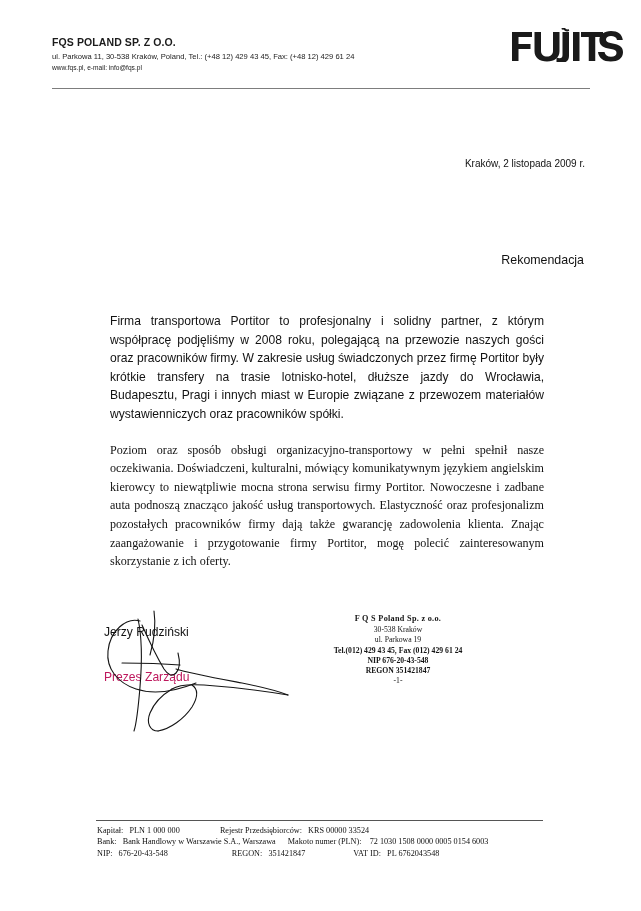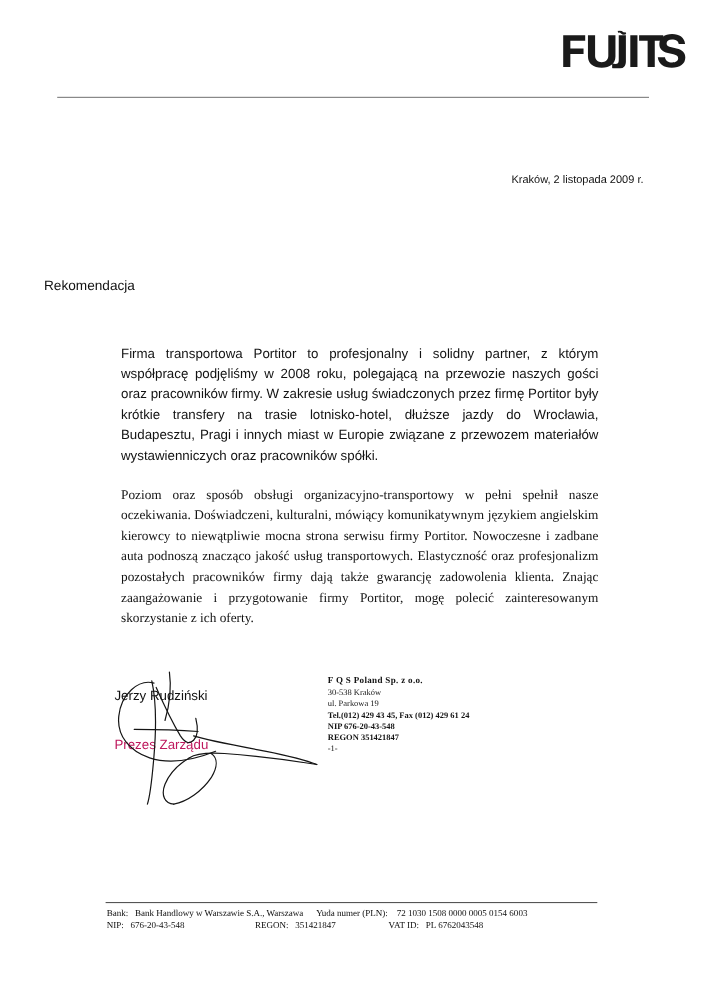--- a/index.html
+++ b/index.html
@@ -81,21 +81,21 @@
     color: #111111;
     white-space: nowrap;
   }
 
   
   .doc-title {
     position: absolute;
     left: 0;
     top: 253px;
     width: 584px;
-    text-align: left;
+    text-align: right;
     font-size: 12.4px;
     color: #111111;
     padding-left: 40px;
     box-sizing: border-box;
   }
 
   
   .body-text {
     position: absolute;
     left: 110px;
@@ -145,20 +145,21 @@
     height: 125px;
     pointer-events: none;
   }
 
   
   .stamp {
     position: absolute;
     left: 298px;
     top: 614px;
     width: 200px;
+    text-align: center;
     font-family: "Liberation Serif", serif;
     color: #141414;
   }
   .stamp-line {
     font-size: 7.7px;
     line-height: 10.2px;
     white-space: nowrap;
   }
   .stamp-line.stamp-title {
     font-size: 8.2px;
@@ -191,20 +192,25 @@
   .f-gap-1 { display: inline-block; width: 36px; }
   .f-gap-2 { display: inline-block; width: 8px; }
   .f-gap-3 { display: inline-block; width: 60px; }
   .f-gap-4 { display: inline-block; width: 44px; }
 </style>
 </head>
 <body>
 
 <div class="page">
 
+  <div class="letterhead">
+    <div class="company-name">FQS POLAND SP. Z O.O.</div>
+    <div class="company-address">ul. Parkowa 11, 30-538 Kraków, Poland, Tel.: (+48 12) 429 43 45, Fax: (+48 12) 429 61 24</div>
+    <div class="company-web">www.fqs.pl, e-mail: info@fqs.pl</div>
+  </div>
 
   <div class="logo">
     <svg viewBox="0 0 236 68" width="118" height="34" aria-hidden="true">
       <g fill="#1a1a1a">
 
         <path d="M2 8 h40 v10 h-27 v14 h24 v10 h-24 v24 h-13 z"></path>
 
         <path d="M47 8 h13 v38 c0 7 5 11 12 11 c7 0 12 -4 12 -11 v-38 h13 v38.5 c0 13 -10 20.5 -25 20.5 c-15 0 -25 -7.5 -25 -20.5 z"></path>
 
         <path d="M103 8 h13 v48 c0 9 -6 14 -16 14 c-4 0 -7 -0.6 -9 -1.4 v-9.5 c2 0.8 4 1.2 6 1.2 c4 0 6 -2 6 -6.5 z"></path>
@@ -263,25 +269,34 @@
     <div class="stamp-line">ul. Parkowa 19</div>
     <div class="stamp-line stamp-bold">Tel.(012) 429 43 45, Fax (012) 429 61 24</div>
     <div class="stamp-line stamp-bold">NIP 676-20-43-548</div>
     <div class="stamp-line stamp-bold">REGON 351421847</div>
     <div class="stamp-line">-1-</div>
   </div>
 
   <div class="footer-rule"></div>
   <div class="footer">
     <div class="footer-row">
+      <span>Kapitał:</span>
+      <span>&nbsp;</span>
+      <span>PLN 1 000 000</span>
+      <span class="f-gap-1"></span>
+      <span>Rejestr Przedsiębiorców:</span>
+      <span>&nbsp;</span>
+      <span>KRS 00000 33524</span>
+    </div>
+    <div class="footer-row">
       <span>Bank:</span>
       <span>&nbsp;</span>
       <span>Bank Handlowy w Warszawie S.A., Warszawa</span>
       <span class="f-gap-2"></span>
-      <span>Yuda numer (PLN):</span>
+      <span>Makoto numer (PLN):</span>
       <span>&nbsp;&nbsp;</span>
       <span>72 1030 1508 0000 0005 0154 6003</span>
     </div>
     <div class="footer-row">
       <span>NIP:</span>
       <span>&nbsp;</span>
       <span>676-20-43-548</span>
       <span class="f-gap-3"></span>
       <span>REGON:</span>
       <span>&nbsp;</span>

